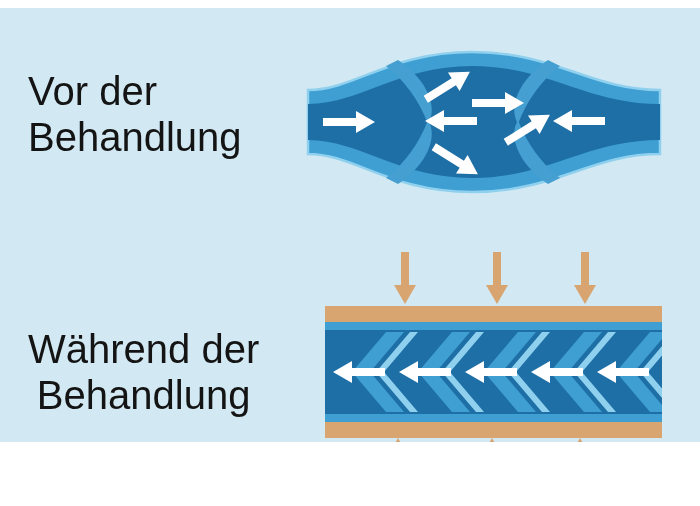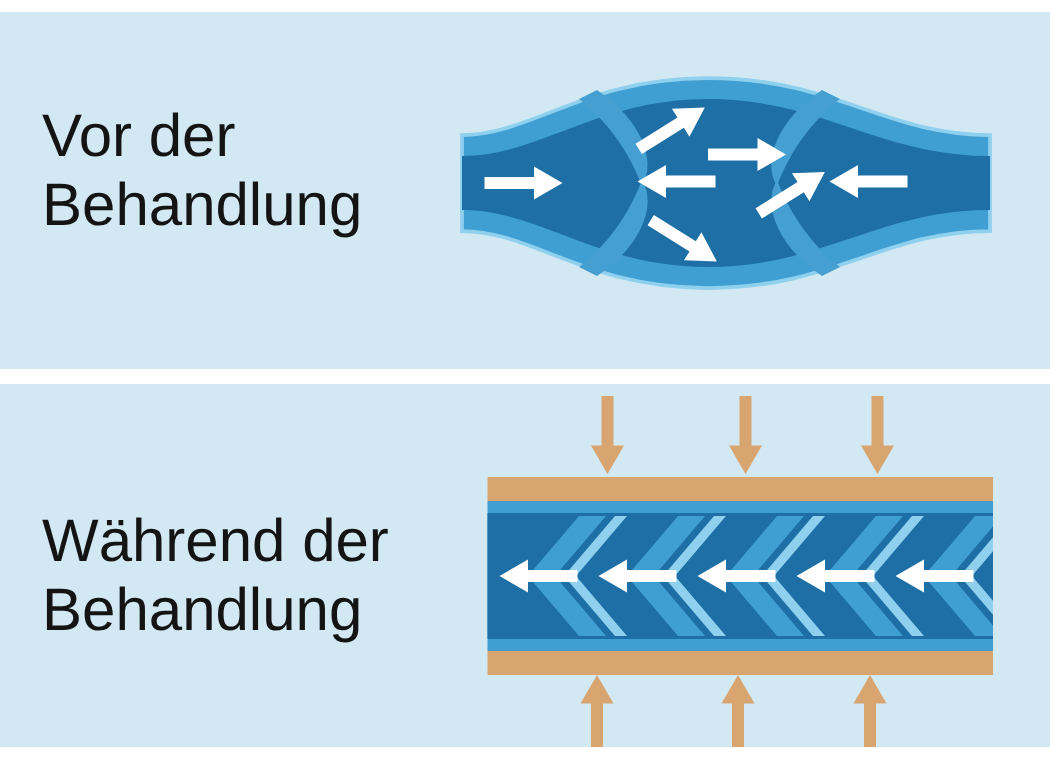--- a/index.html
+++ b/index.html
@@ -1,23 +1,23 @@
 <!DOCTYPE html>
 <html style="--background: #d2e9f3; --frame: #ffffff; --text: #141414; --vein-wall: #3f9fd2; --vein-inner: #1d6fa6; --vein-flap: #459fd0; --vein-light: #8fd0ee; --flow-arrow: #ffffff; --compression: #d8a571;"><head>
 <meta charset="utf-8">
 <style>
   html,body{margin:0;padding:0;background:#ffffff;}
   .page{
-    position:relative;width:700px;height:498px;overflow:hidden;
+    position:relative;width:700px;height:442px;overflow:hidden;
     background:var(--frame,#ffffff);
     font-family:"Liberation Sans", sans-serif;
   }
   .panel{position:absolute;left:0;width:700px;background:var(--background,#d2e9f3);}
   .panel-top{top:8px;height:238px;}
-  .panel-bottom{top:256px;height:242px;}
+  .panel-bottom{top:244px;height:242px;text-align:center;}
   .divider{position:absolute;left:0;top:246px;width:700px;height:12px;background:var(--frame,#ffffff);}
   .label{
     position:absolute;left:28px;margin:0;
     color:var(--text,#111111);
     font-size:40px;font-weight:400;line-height:1.15;
   }
   .panel-top .label{top:60px;}
   .panel-bottom .label{top:82px;}
   .art{position:absolute;left:0;top:0;}
   

